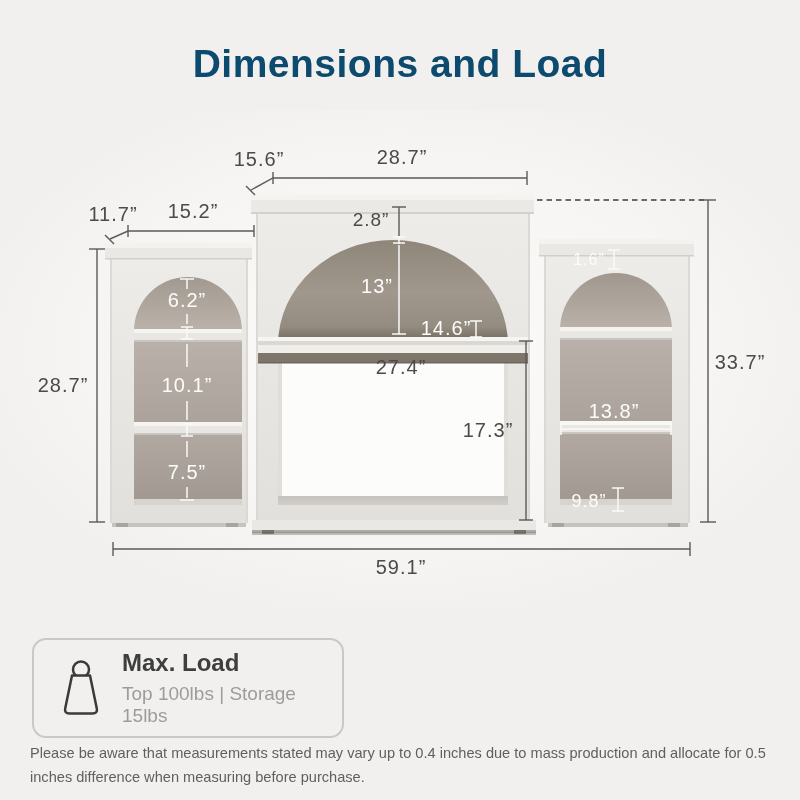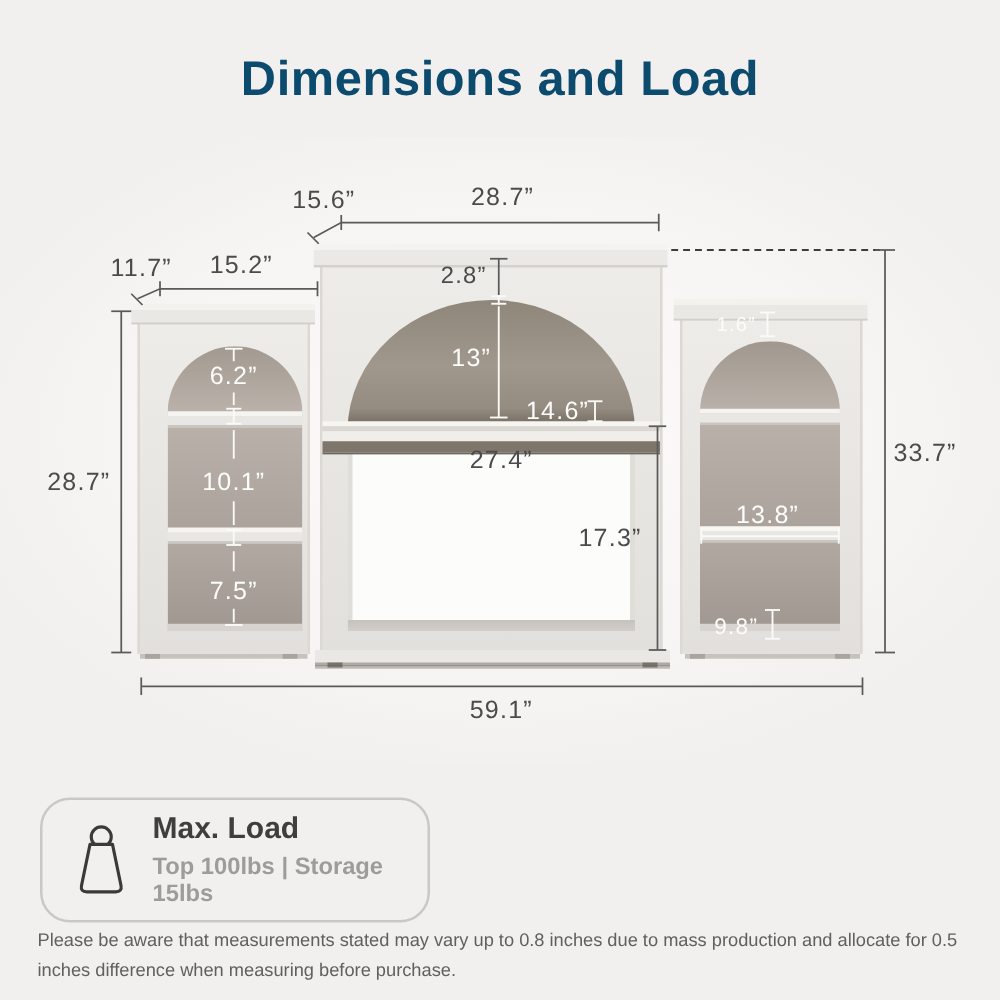--- a/index.html
+++ b/index.html
@@ -11,25 +11,25 @@
   svg text{font-family:"Liberation Sans",sans-serif;letter-spacing:1px;}
   .t-dark{fill:#4b4b4b;font-size:20px;}
   .t-dark.sm{font-size:19px;}
   .t-white{fill:#fcfcfa;font-size:20px;}
   .t-white.sm{font-size:16px;}
   .t-white.md{font-size:18px;}
   .ln-dark{stroke:#5a5a5a;stroke-width:1.4;fill:none;}
   .ln-dash{stroke:#3c3c3c;stroke-width:1.5;fill:none;stroke-dasharray:5.5 4;}
   .ln-white{stroke:#fafaf8;stroke-width:1.5;fill:none;}
   .load-card{position:absolute;left:32px;top:638px;width:308px;height:96px;
-             border:2px solid #cac8c5;border-radius:24px;display:flex;align-items:center;}
+             border:2px solid #cac8c5;border-radius:14px;display:flex;align-items:center;}
   .load-icon{margin-left:26px;flex:0 0 auto;}
   .load-text{margin-left:18px;}
   .load-title{font-size:24px;font-weight:600;color:#3e3e3e;}
-  .load-detail{font-size:19px;color:#9c9c9c;margin-top:6px;font-weight:bold;}
+  .load-detail{font-size:19px;color:#9c9c9c;margin-top:6px;}
   .disclaimer{position:absolute;left:30px;top:742px;width:748px;margin:0;
               font-size:14.6px;line-height:1.62;color:#606060;}
 </style>
 </head>
 <body>
 
 <div class="page">
 
   <h1 class="title">Dimensions and Load</h1>
 
@@ -257,15 +257,15 @@
     <svg class="load-icon" width="44" height="58" viewBox="0 0 44 58">
       <circle cx="21" cy="10.5" r="8" fill="none" stroke="#3a3a3a" stroke-width="2.5"></circle>
       <path d="M12,16.5 L30,16.5 L36.8,49.5 Q37.8,54.5 32.5,54.5 L9.5,54.5 Q4.2,54.5 5.2,49.5 Z" fill="#f1f0ee" stroke="#3a3a3a" stroke-width="2.5" stroke-linejoin="round"></path>
     </svg>
     <div class="load-text">
       <div class="load-title">Max. Load</div>
       <div class="load-detail">Top 100lbs | Storage 15lbs</div>
     </div>
   </div>
 
-  <p class="disclaimer">Please be aware that measurements stated may vary up to 0.8 inches due to mass production and allocate for 0.5 inches difference when measuring before purchase.</p>
+  <p class="disclaimer">Please be aware that measurements stated may vary up to 0.4 inches due to mass production and allocate for 0.5 inches difference when measuring before purchase.</p>
 
 </div>
 
 </body></html>

